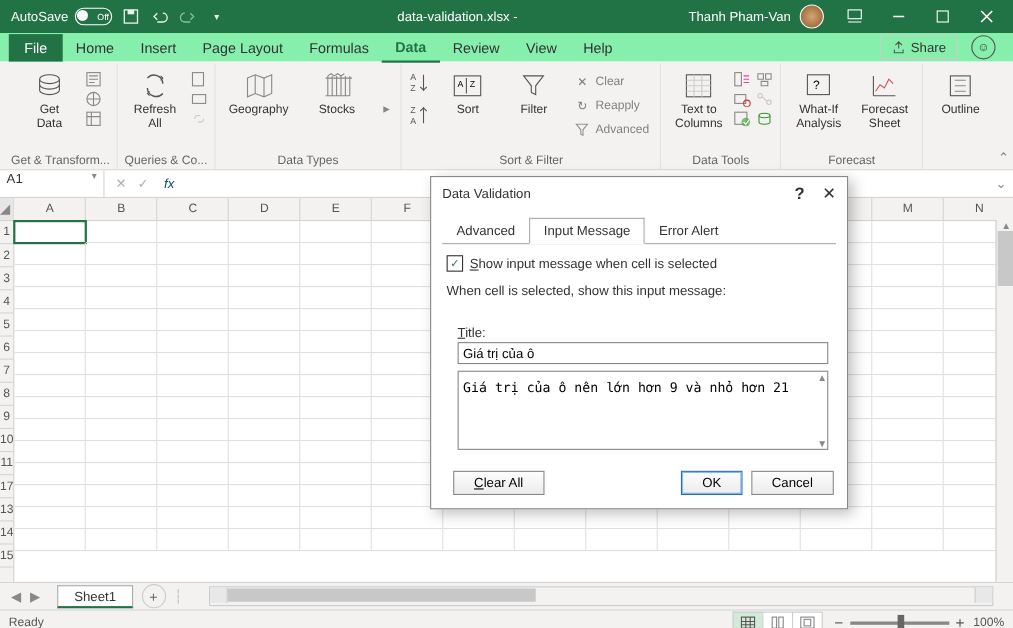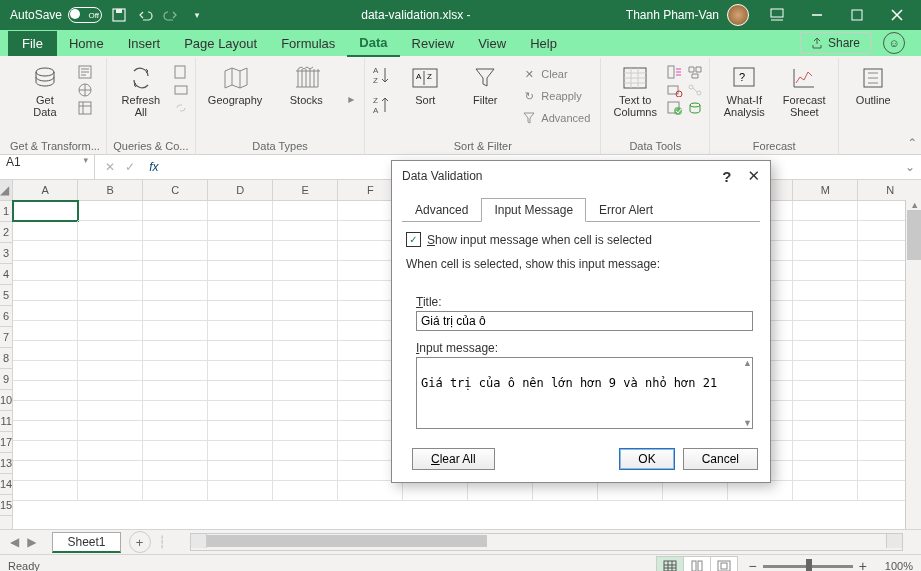--- a/index.html
+++ b/index.html
@@ -70,21 +70,21 @@
 .dlg-close{font-size:15px}
 .dlg-tabs{display:flex;padding:6px 10px 0;gap:0}
 .dlg-tab{padding:4px 12px;font-size:12px;border:1px solid transparent;position:relative;top:1px}
 .dlg-tab.active{border:1px solid #aaa;border-bottom:1px solid #fff;background:#fff}
 .dlg-tabline{border-bottom:1px solid #aaa;margin:0 10px}
 .dlg-body{padding:10px 14px}
 .chk-row{display:flex;align-items:center;gap:6px;font-size:12px;margin-bottom:10px}
 .chkbox{width:13px;height:13px;border:1px solid #333;display:flex;align-items:center;justify-content:center;font-size:10px;color:#217346}
 .fld-label{font-size:12px;margin:4px 0 2px;display:block}
 .txt-in{width:99%;border:1px solid #888;padding:2px 4px;font-size:12px;box-sizing:border-box;margin-bottom:6px}
-.txtarea{width:99%;height:72px;border:1px solid #888;padding:18px 4px;font-size:12px;box-sizing:border-box;resize:none;position:relative}
+.txtarea{width:99%;height:72px;border:1px solid #888;padding:7px 4px;font-size:12px;box-sizing:border-box;resize:none;position:relative}
 .ta-wrap{position:relative}
 .ta-scroll{position:absolute;right:1px;top:1px;width:15px;display:flex;flex-direction:column;justify-content:space-between;height:70px;pointer-events:none}
 .ta-scroll span{font-size:9px;color:#888;text-align:center}
 .dlg-btns{display:flex;padding:6px 12px 12px;align-items:center}
 .dlg-btn{border:1px solid #888;background:linear-gradient(#fdfdfd,#ececec);padding:3px 18px;font-size:12px;margin-left:8px}
 .dlg-btn.def{border:1px solid #2a6fba;box-shadow:0 0 0 1px #8db8e4 inset;padding:3px 18px}
 .vscroll{position:absolute;right:0;top:20px;width:17px;bottom:0;background:#f3f2f1;border-left:1px solid #ccc}
 .vscroll span{display:block;text-align:center;font-size:9px;color:#888}
 .vthumb{width:15px;height:50px;background:#c8c8c8;margin-left:1px}
 svg{display:block}
@@ -756,21 +756,21 @@
           <rect x="4" y="3" width="6" height="6" fill="none" stroke="#888"></rect>
         </svg>
       </div>
   </div>
   <div class="zoom">
     <span style="font-size:14px">−</span>
     <div class="zoomslider">
         <div class="zoomthumb"></div>
       </div>
     <span style="font-size:14px">+</span>
-    <span style="margin-left:12px">100%</span>
+    <span style="margin-left:2px">100%</span>
   </div>
 </div>
 
 <div class="dialog">
   <div class="dlg-title">
     <span>Data Validation</span>
     <span class="sp"></span>
     <span class="dlg-help">?</span>
     <span class="dlg-close">✕</span>
   </div>
@@ -782,21 +782,20 @@
   <div class="dlg-tabline"></div>
   <div class="dlg-body">
     <div class="chk-row">
       <span class="chkbox">✓</span>
       <span><span class="underline-char">S</span>how input message when cell is selected</span>
     </div>
     <div style="margin-bottom:24px">When cell is selected, show this input message:</div>
     <div style="padding-left:10px">
       <label class="fld-label"><span class="underline-char">T</span>itle:</label>
       <input class="txt-in" value="Giá trị của ô" style="">
-      <label class="fld-label"><span class="underline-char">I</span>nput message:</label>
       <div class="ta-wrap">
         <textarea class="txtarea" style="">Giá trị của ô nên lớn hơn 9 và nhỏ hơn 21</textarea>
         <div class="ta-scroll">
             <span>▲</span>
             <span>▼</span>
           </div>
       </div>
     </div>
   </div>
   <div class="dlg-btns">

